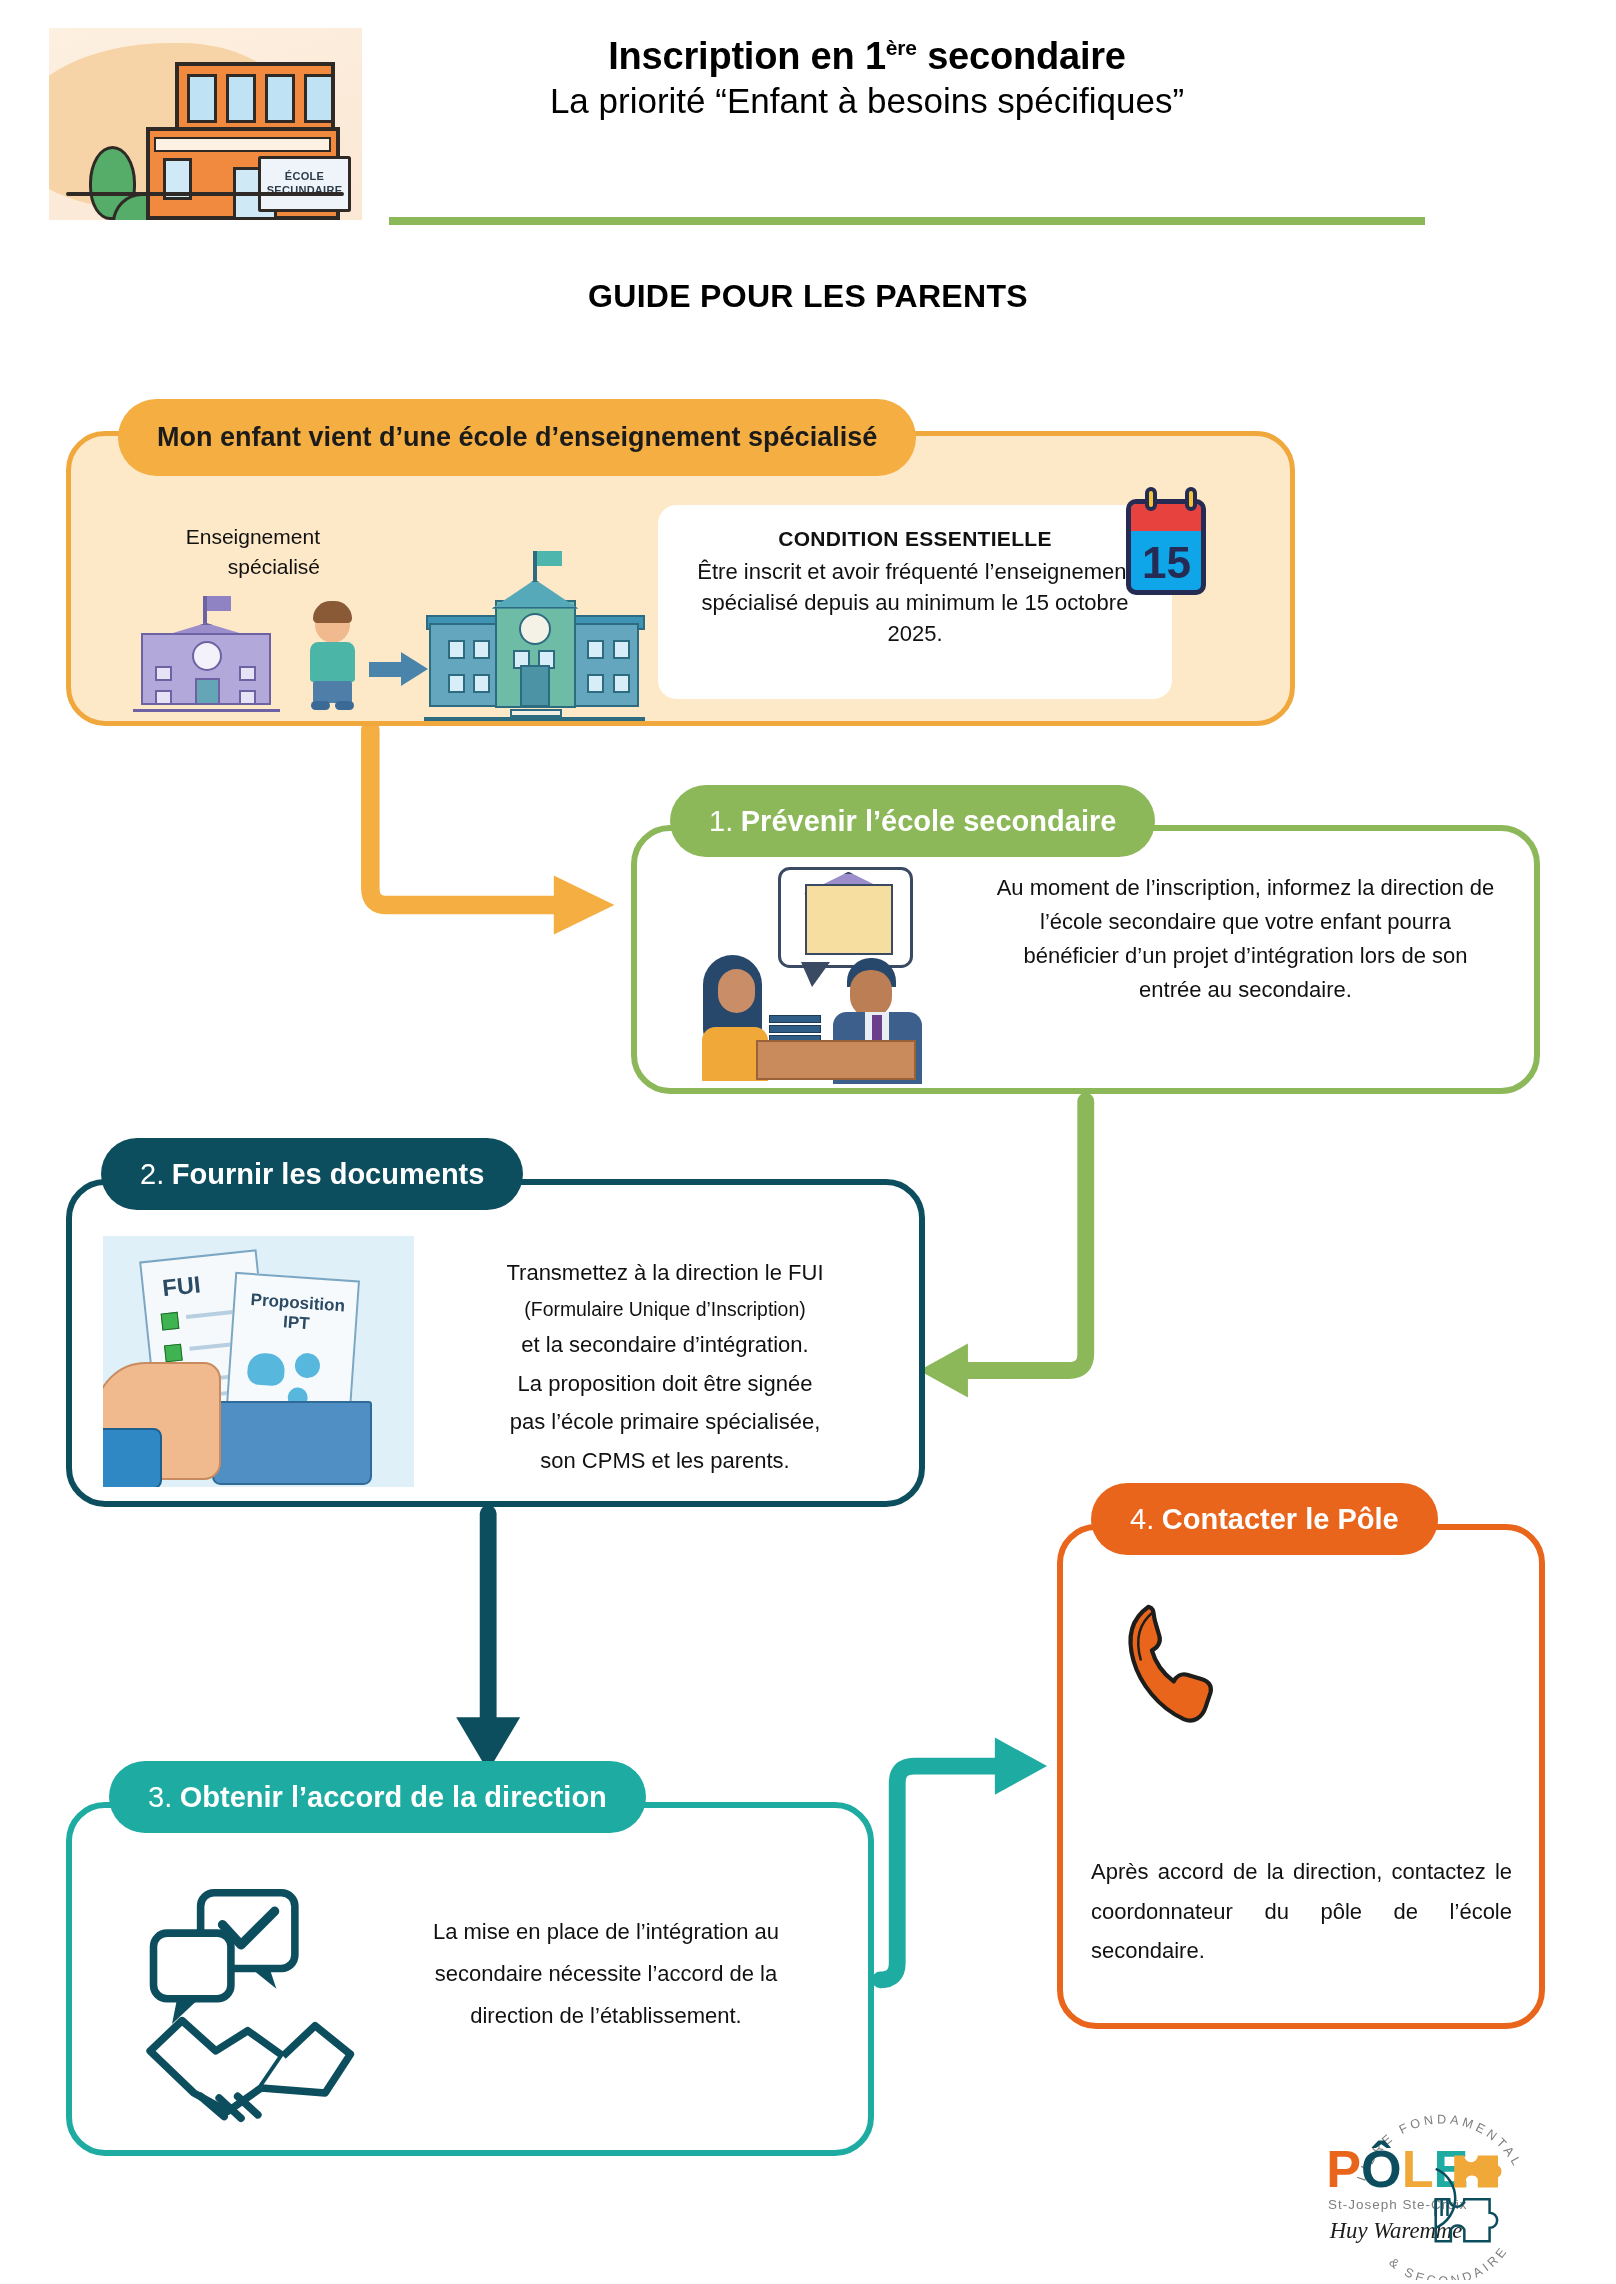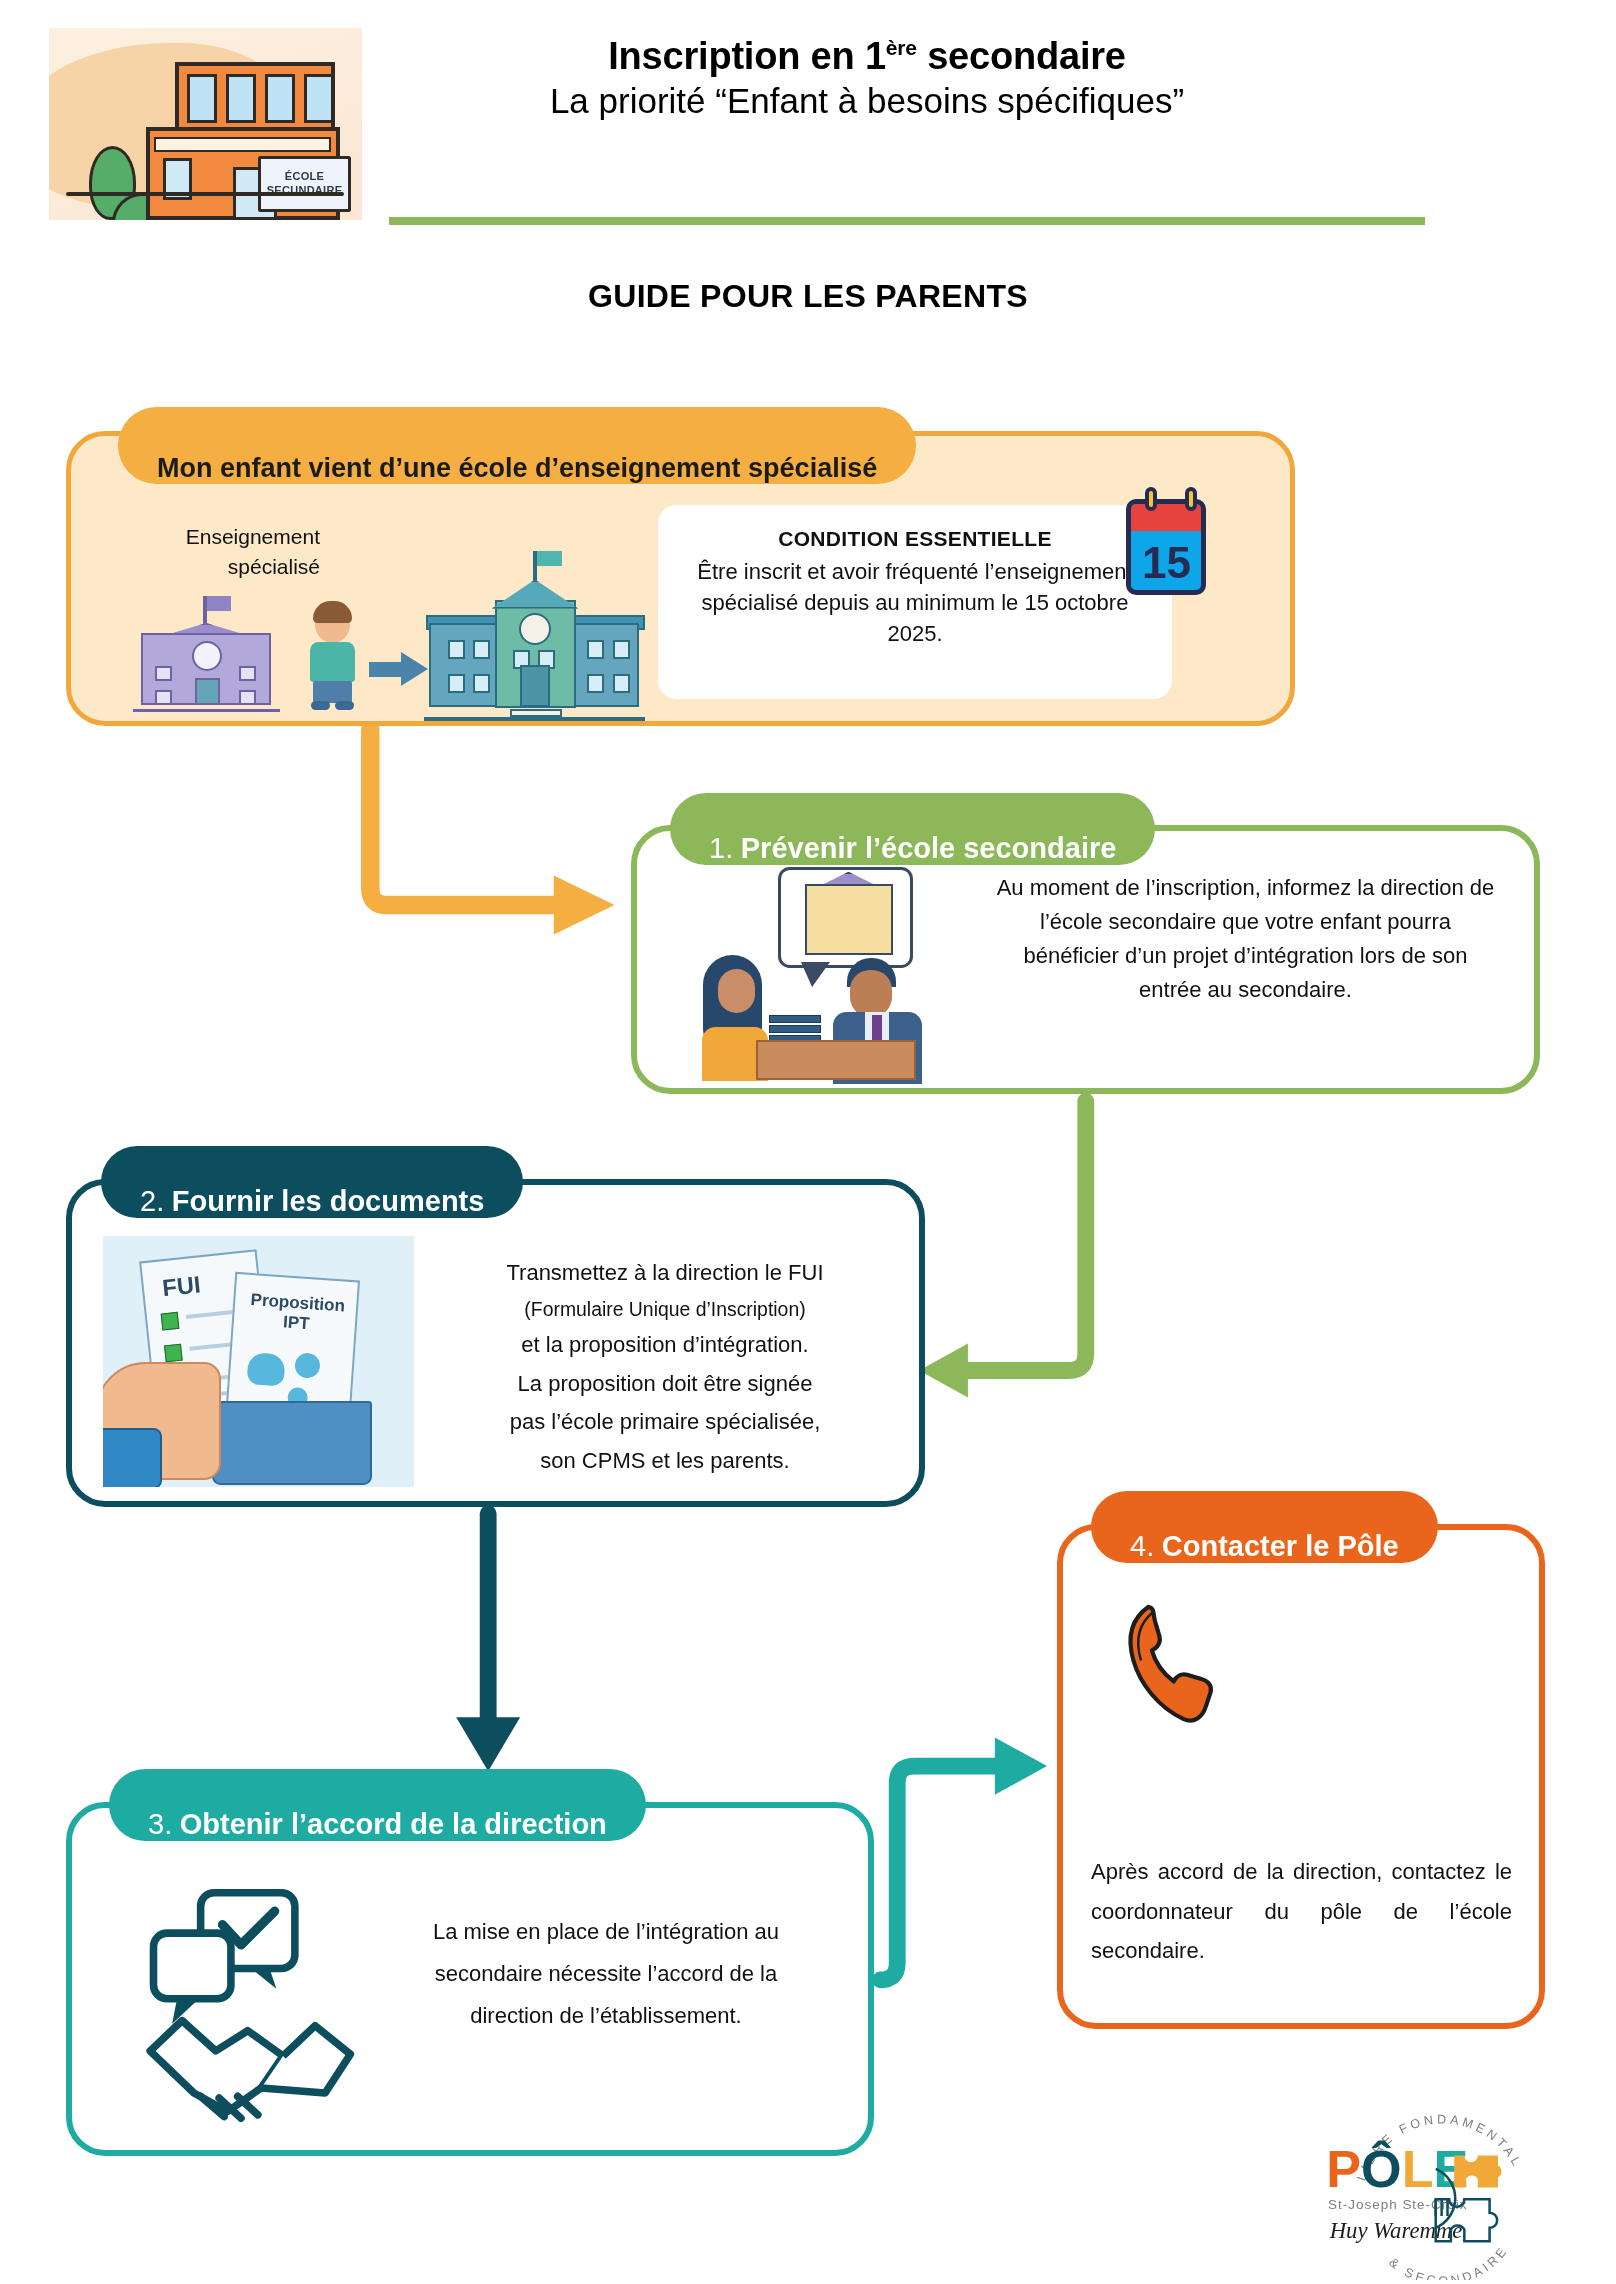--- a/index.html
+++ b/index.html
@@ -42,22 +42,22 @@
   #header-title .t1 { font-size:38px; font-weight:700; color:#000; letter-spacing:-0.2px; }
   #header-title .t1 sup { font-size:21px; vertical-align:super; }
   #header-title .t2 { font-size:35px; font-weight:400; color:#000; margin-top:3.4px; }
   #header-rule { position:absolute; left:389px; top:217px; width:1036px; height:8.4px; background:#8cb85a; }
 
   #guide-title { position:absolute; left:0; top:278px; width:1616px; text-align:center;
      font-size:32px; font-weight:700; letter-spacing:0.3px; color:#000; }
 
   
   .card { position:absolute; border-radius:39px; }
-  .pill { position:absolute; border-radius:51px; display:flex; align-items:flex-end;
-          padding:0 39px; z-index:5; white-space:nowrap;margin-top:8px; }
+  .pill { position:absolute; border-radius:51px; display:flex; align-items:center;
+          padding:0 39px; z-index:5; white-space:nowrap; }
   .pill .num { font-size:29px; font-weight:400; }
   .pill .lbl { font-size:29px; font-weight:700; margin-left:7.6px; }
 
   
   #section-special { left:66px; top:431px; width:1229px; height:295px;
      background:#fde8c8; border:5px solid #f0a73b; }
   #section-special-pill { left:118px; top:399px; height:77px; background:#f4ae42; }
   #section-special-pill .lbl { color:#1b1b1b; font-size:27px; font-weight:700; margin-left:0;}
 
   #enseignement-label { position:absolute; left:126px; top:522px; width:194px; text-align:right;
@@ -391,21 +391,21 @@
       <div class="ln" style="top:143px"></div>
         <div class="ln" style="top:157px"></div>
     </div>
     <div class="folder"></div>
     <div class="hand"></div>
     <div class="sleeve"></div>
   </div>
   <div id="step2-text">
     <div>Transmettez à la direction le FUI</div>
     <div class="small">(Formulaire Unique d’Inscription)</div>
-    <div>et la proposition d’intégration.</div>
+    <div>et la secondaire d’intégration.</div>
     <div>La proposition doit être signée</div>
     <div>pas l’école primaire spécialisée,</div>
     <div>son CPMS et les parents.</div>
   </div>
 
   <div class="card" id="step3-card"></div>
   <div class="pill" id="step3-pill">
     <span class="num">3.</span>
     <span class="lbl">Obtenir l’accord de la direction</span>
   </div>

